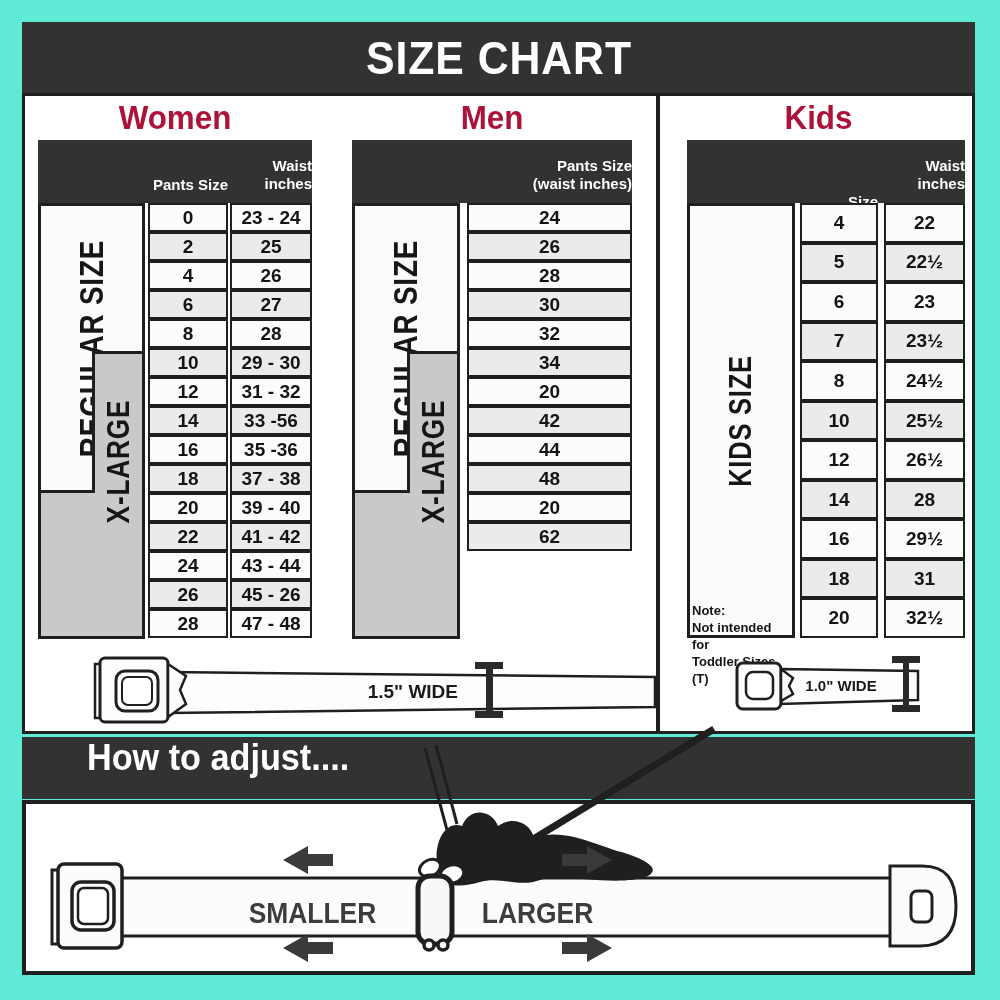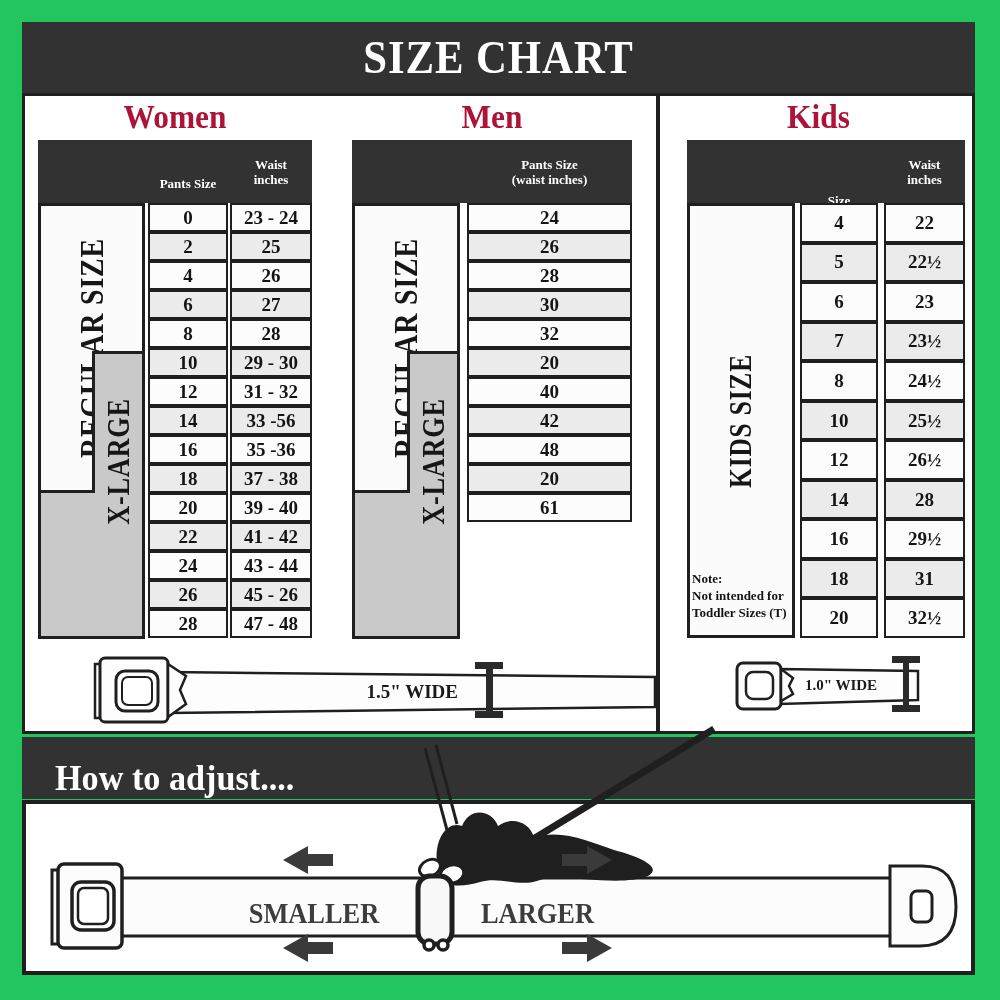--- a/index.html
+++ b/index.html
@@ -1,44 +1,44 @@
 <!DOCTYPE html>
 <html><head>
 <meta charset="utf-8">
 <style>
   html,body{margin:0;padding:0;background:#ffffff;}
-  .page{position:relative;width:1000px;height:1000px;background:#22c55e;overflow:hidden;
-        font-family:Liberation Serif, serif;color:#1f1f1f;}
+  .page{position:relative;width:1000px;height:1000px;background:#5eead4;overflow:hidden;
+        font-family:Liberation Sans, sans-serif;color:#1f1f1f;}
   .abs{position:absolute;box-sizing:border-box;}
   .band{background:#323233;}
   .title-band{left:22px;top:22px;width:953px;height:71px;display:flex;align-items:center;justify-content:center;}
   .title{color:#fff;font-size:46px;font-weight:bold;letter-spacing:1px;transform:scaleX(.93);}
   .main-box{left:22px;top:93px;width:953px;height:641px;border:3px solid #1f1f1f;background:#fff;}
   .divider{left:656px;top:93px;width:4px;height:641px;background:#1f1f1f;}
   .heading{font-size:33px;font-weight:bold;color:#ad1339;text-align:center;transform:scaleX(.95);}
   .tbl-head{background:#323233;color:#fff;}
-  .tbl-head .lbl{position:absolute;box-sizing:border-box;color:#fff;font-weight:bold;font-size:13px;
-                 text-align:center;line-height:1.18;}
+  .tbl-head .lbl{position:absolute;box-sizing:border-box;color:#fff;font-weight:bold;font-size:15px;
+                 text-align:right;line-height:1.18;}
   .side-box{background:#fbfbfb;border:3px solid #1f1f1f;display:flex;align-items:center;justify-content:center;}
   .gray{background:#c9c9c9;}
   .strip{border:3px solid #1f1f1f;border-bottom:none;}
   .lower{border:3px solid #1f1f1f;border-top:none;}
   .vlabel{font-weight:bold;font-size:34px;white-space:nowrap;letter-spacing:1px;color:#161616;
           transform:rotate(-90deg) scaleX(.82);}
   .vwrap{display:flex;align-items:center;justify-content:center;z-index:2;}
   .col{display:flex;flex-direction:column;z-index:2;}
   .col .cell{box-sizing:border-box;border:2.5px solid #1f1f1f;background:#fcfcfc;
              display:flex;align-items:center;justify-content:center;
              font-weight:bold;font-size:19px;color:#141414;}
   .col .cell:nth-child(even){background:#ebebeb;}
   .col.fixed .cell{height:29px;flex:0 0 29px;}
   .col.stretch .cell{flex:1;}
-  .note{font-size:13px;font-weight:bold;line-height:1.3;color:#141414;z-index:3;}
+  .note{font-size:13px;font-weight:bold;line-height:1.3;color:#141414;z-index:3;margin-top:32px;}
   .belt-label{font-weight:bold;color:#1a1a1a;z-index:6;}
-  .adjust-band{left:22px;top:737px;width:953px;height:62px;display:flex;align-items:flex-end;}
+  .adjust-band{left:22px;top:737px;width:953px;height:62px;display:flex;align-items:flex-start;padding-left:32px;}
   .adjust-title{color:#fff;font-size:36px;font-weight:bold;margin-left:33px;transform:scaleX(.95);transform-origin:left center;}
   .illus-box{left:22px;top:800px;width:953px;height:175px;border:4px solid #1f1f1f;background:#fff;}
   .dirlabel{font-size:30px;font-weight:bold;color:#3d3d3d;text-align:center;transform:scaleX(.88);z-index:6;}
   .overlay{position:absolute;left:0;top:0;z-index:5;pointer-events:none;}
 </style>
 </head>
 <body>
 
 <div class="page">
 
@@ -110,26 +110,27 @@
   <div class="abs gray lower" style="left:352px;top:493px;width:108px;height:146px;z-index:1;"></div>
   <div class="abs vwrap" style="left:407px;top:351px;width:53px;height:220px;">
     <span class="vlabel" style="font-size:32px;">X-LARGE</span>
   </div>
   <div class="abs col fixed" style="left:467px;top:203px;width:165px;">
       <div class="cell">24</div>
       <div class="cell">26</div>
       <div class="cell">28</div>
       <div class="cell">30</div>
       <div class="cell">32</div>
-      <div class="cell">20</div>
-      <div class="cell">40</div>
+      <div class="cell">34</div>
+      <div class="cell">20</div>
       <div class="cell">42</div>
+      <div class="cell">44</div>
       <div class="cell">48</div>
       <div class="cell">20</div>
-      <div class="cell">61</div>
+      <div class="cell">62</div>
     </div>
 
   <div class="abs tbl-head" style="left:687px;top:140px;width:278px;height:63px;">
     <span class="lbl" style="left:113px;top:53px;width:78px;">Size</span>
     <span class="lbl" style="left:197px;top:17px;width:81px;"><span>Waist</span><br><span>inches</span></span>
   </div>
   <div class="abs side-box" style="left:687px;top:203px;width:108px;height:435px;">
     <span class="vlabel" style="font-size:31px;">KIDS SIZE</span>
   </div>
   <div class="abs note" style="left:692px;top:571px;width:100px;">

